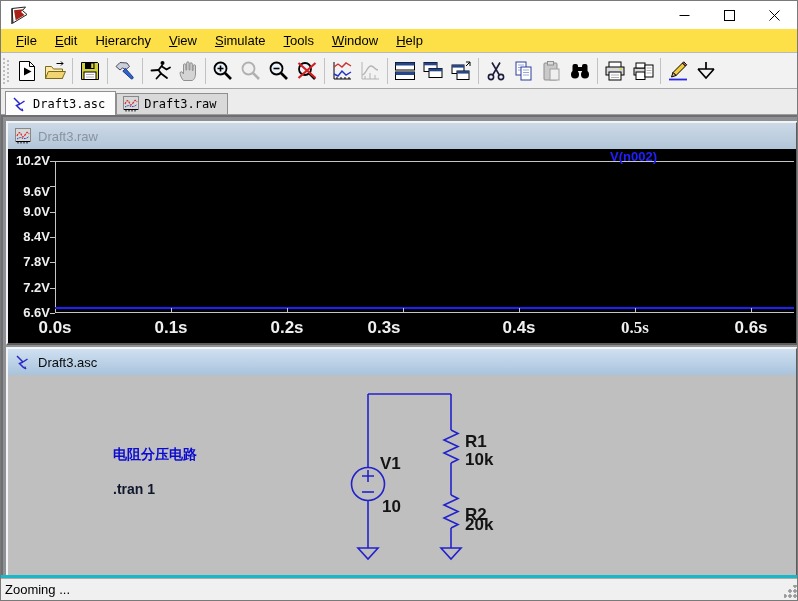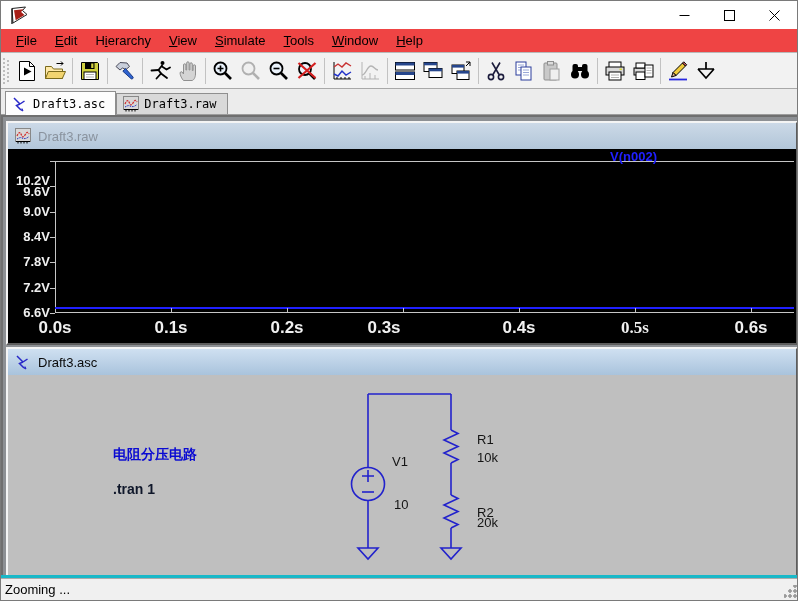--- a/index.html
+++ b/index.html
@@ -9,21 +9,21 @@
     font-size:13px; color:#000; background:#fff;
     border:1px solid #7a7a7a; overflow:hidden; position:relative;
   }
   
   .titlebar { height:28px; background:#ffffff; display:flex; align-items:center; }
   .titlebar .logo { width:20px; height:20px; margin:0 7px 0 8px; }
   .titlebar .title { font-size:13px; color:#000; }
   .win-controls { margin-left:auto; display:flex; height:100%; }
   .win-btn { width:45px; height:100%; display:flex; align-items:center; justify-content:center; }
   
-  .menubar { height:24px; background:#ef4444; display:flex; align-items:center; padding-left:6px; border-bottom:1px solid #b9b9b9; }
+  .menubar { height:24px; background:#fde047; display:flex; align-items:center; padding-left:6px; border-bottom:1px solid #b9b9b9; }
   .menu-item { padding:3px 9px; font-size:13px; }
   .menu-item u { text-decoration:underline; }
   
   .toolbar { height:36px; background:#f2f2f2; display:flex; align-items:center; border-bottom:1px solid #a8a8a8; padding-left:2px; }
   .tb-grip { width:7px; height:26px; margin-right:3px;
     background:repeating-linear-gradient(180deg,#bdbdbd 0 2px,transparent 2px 4px),
                repeating-linear-gradient(180deg,#bdbdbd 0 2px,transparent 2px 4px);
     background-size:2px 100%,2px 100%; background-position:0 0,4px 2px; background-repeat:no-repeat; }
   .tbtn { width:28px; height:30px; display:flex; align-items:center; justify-content:center; border:1px solid transparent; }
   .tbtn svg { width:24px; height:24px; }
@@ -50,21 +50,21 @@
     border-top:1px solid #c6c6c6; border-left:1px solid #c6c6c6; border-bottom:1px solid #c6c6c6; }
   .ylab { position:absolute; left:0; width:42px; text-align:right; color:#f0f0f0; font-weight:bold; font-size:13px; }
   .ytick { position:absolute; left:42px; width:5px; height:1px; background:#c6c6c6; }
   .xlab { position:absolute; width:44px; text-align:center; color:#f0f0f0; font-weight:bold; font-size:17px; top:169px; }
   .xtick { position:absolute; width:1px; height:5px; background:#c6c6c6; top:159px; }
   .trace { position:absolute; left:47px; right:2px; height:2px; top:158px; background:#2020ff; }
   .legend { position:absolute; left:602px; top:0px; color:#2020ff; font-weight:bold; font-size:13px; }
   
   .sch-win { left:3px; top:230px; width:792px; height:232px; }
   .sch-canvas { position:absolute; left:0; right:0; top:26px; bottom:0; background:#bfbfbf; overflow:hidden; }
-  .sch-label { position:absolute; font-weight:normal; font-size:13px; color:#141414; white-space:nowrap;margin-left:12px; }
+  .sch-label { position:absolute; font-weight:bold; font-size:17px; color:#141414; white-space:nowrap; }
   .sch-comment { position:absolute; font-weight:bold; font-size:14px; color:#0a0ad2; white-space:nowrap; }
   .sch-directive { position:absolute; font-weight:bold; font-size:14px; color:#0f172a; white-space:nowrap; }
   .cyan-strip { position:absolute; left:-2px; right:-2px; bottom:0px; height:3px; background:#18b8c8; z-index:5; }
   
   .statusbar { position:absolute; left:0; bottom:0; width:798px; height:22px; background:#f0f0f0;
     border-top:1px solid #ababab; display:flex; align-items:center; padding-left:4px; font-size:13px; }
   .grip { position:absolute; right:2px; bottom:2px; width:13px; height:13px;
     background:
       radial-gradient(circle at 11px 11px,#9a9a9a 1.5px,transparent 2px),
       radial-gradient(circle at 11px 6px,#9a9a9a 1.5px,transparent 2px),
@@ -337,21 +337,21 @@
             <path d="M1 13.5h14" stroke="#000"></path>
             <path d="M3 13.5v2M6 13.5v2M9 13.5v2M12 13.5v2" stroke="#000"></path>
           </svg>
         </span>
       <span>Draft3.raw</span>
     </div>
     <div class="wave-plot">
       <div class="plot-box"></div>
       <div class="legend" style="color: rgb(32, 32, 255);">V(n002)</div>
       <div class="trace" style="background: rgb(32, 32, 255);"></div>
-    <div class="ylab" style="top: 4px; margin-top: 20px;">10.2V</div>
+    <div class="ylab" style="top: 4px;">10.2V</div>
         <div class="ytick" style="top: 12px;"></div>
         <div class="ylab" style="top: 35px;">9.6V</div>
         <div class="ytick" style="top: 37.3333px;"></div>
         <div class="ylab" style="top: 54.6667px;">9.0V</div>
         <div class="ytick" style="top: 62.6667px;"></div>
         <div class="ylab" style="top: 80px;">8.4V</div>
         <div class="ytick" style="top: 88px;"></div>
         <div class="ylab" style="top: 105.333px;">7.8V</div>
         <div class="ytick" style="top: 113.333px;"></div>
         <div class="ylab" style="top: 130.667px;">7.2V</div>

